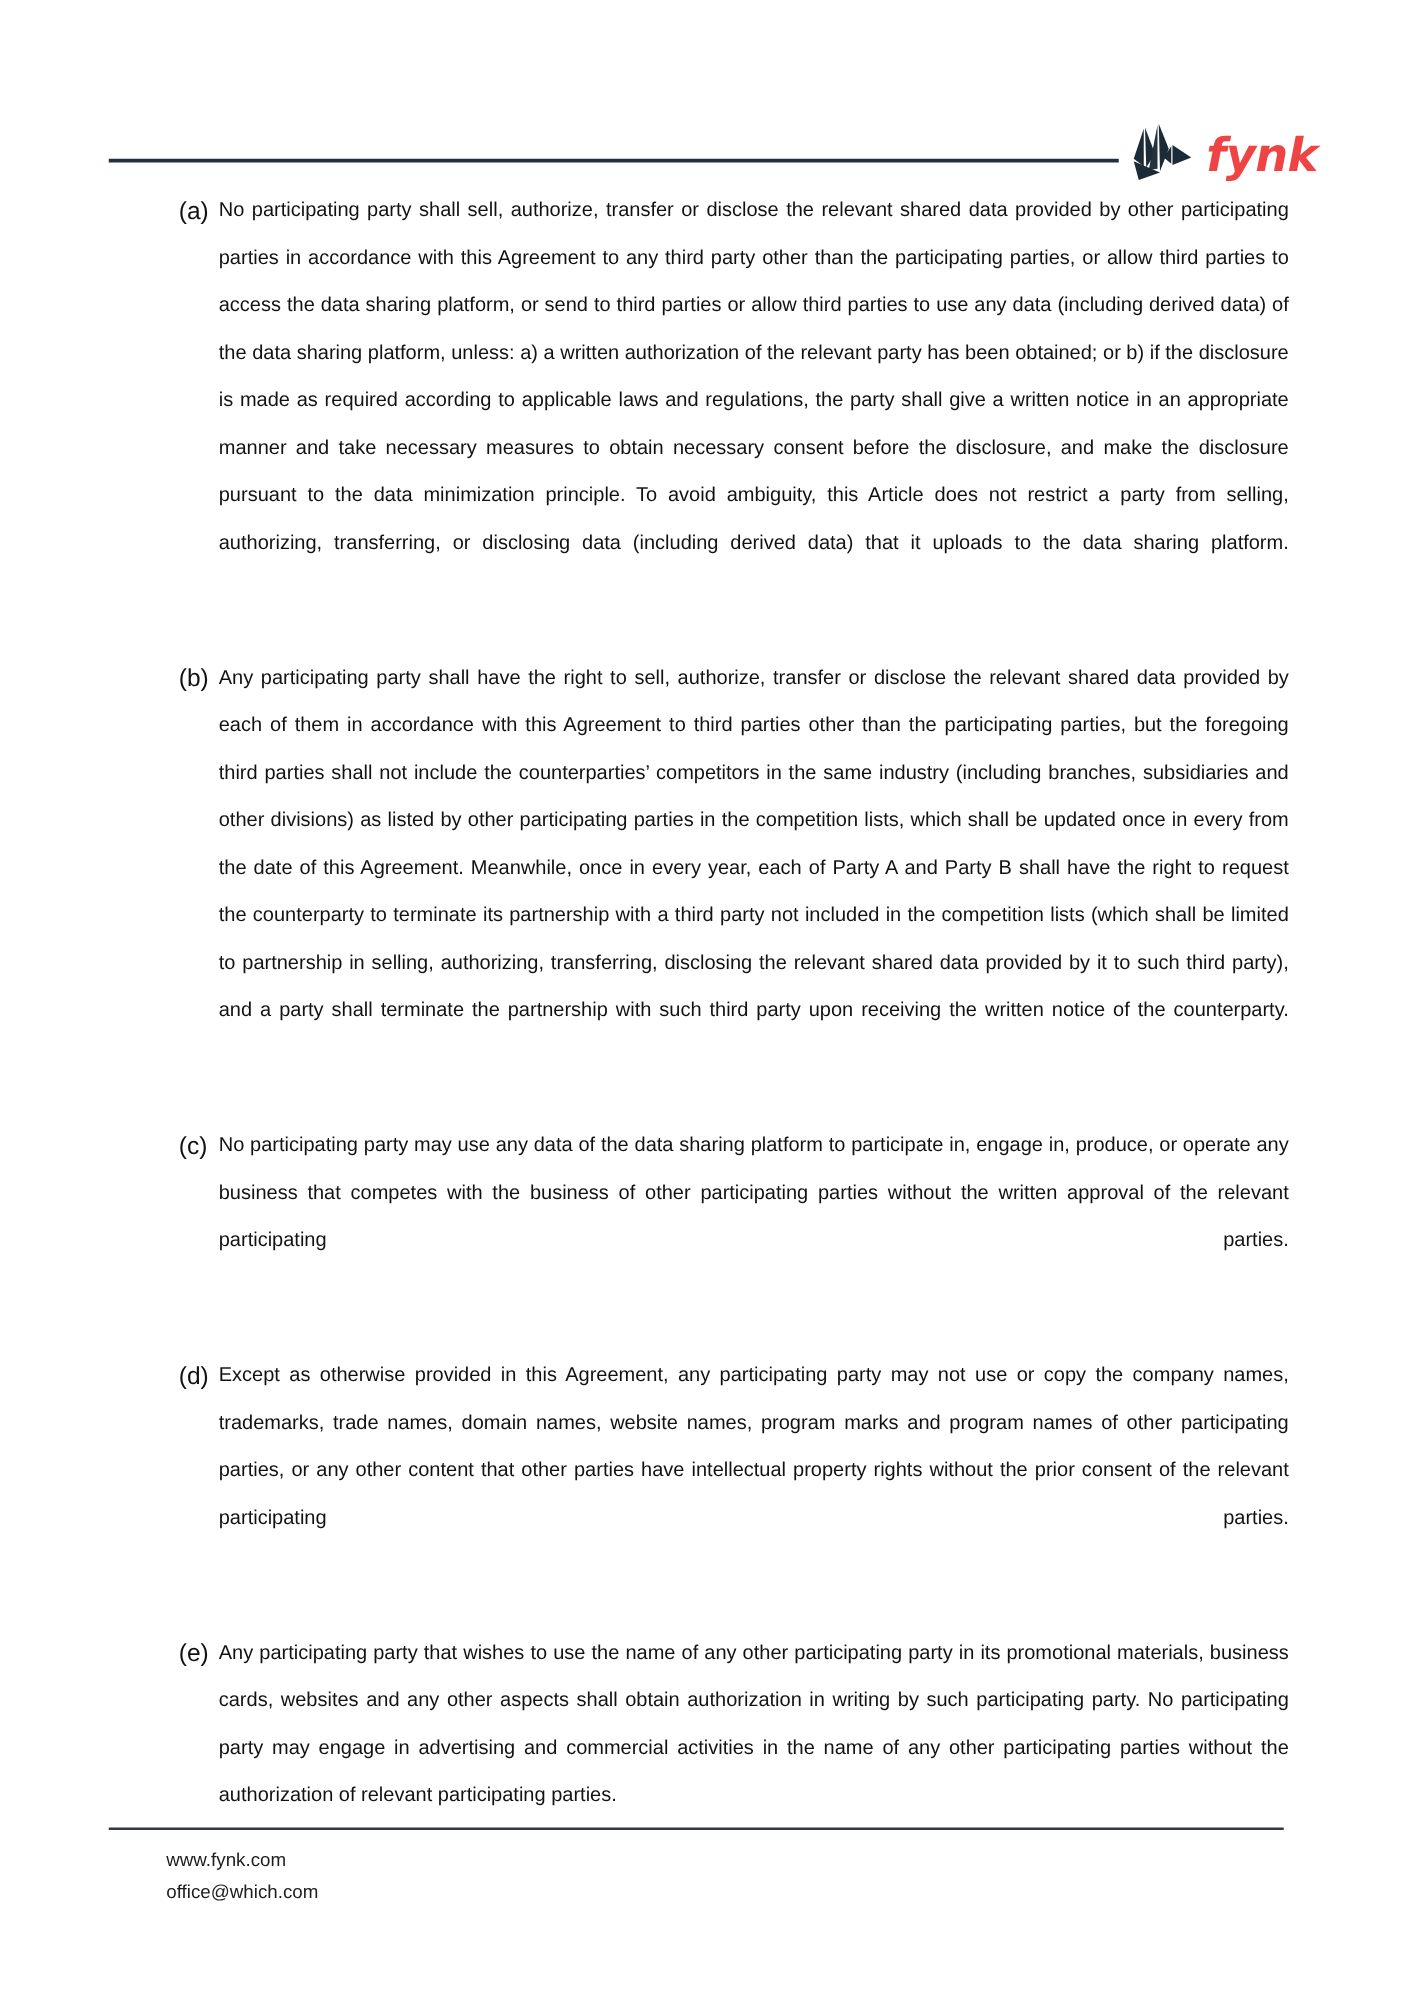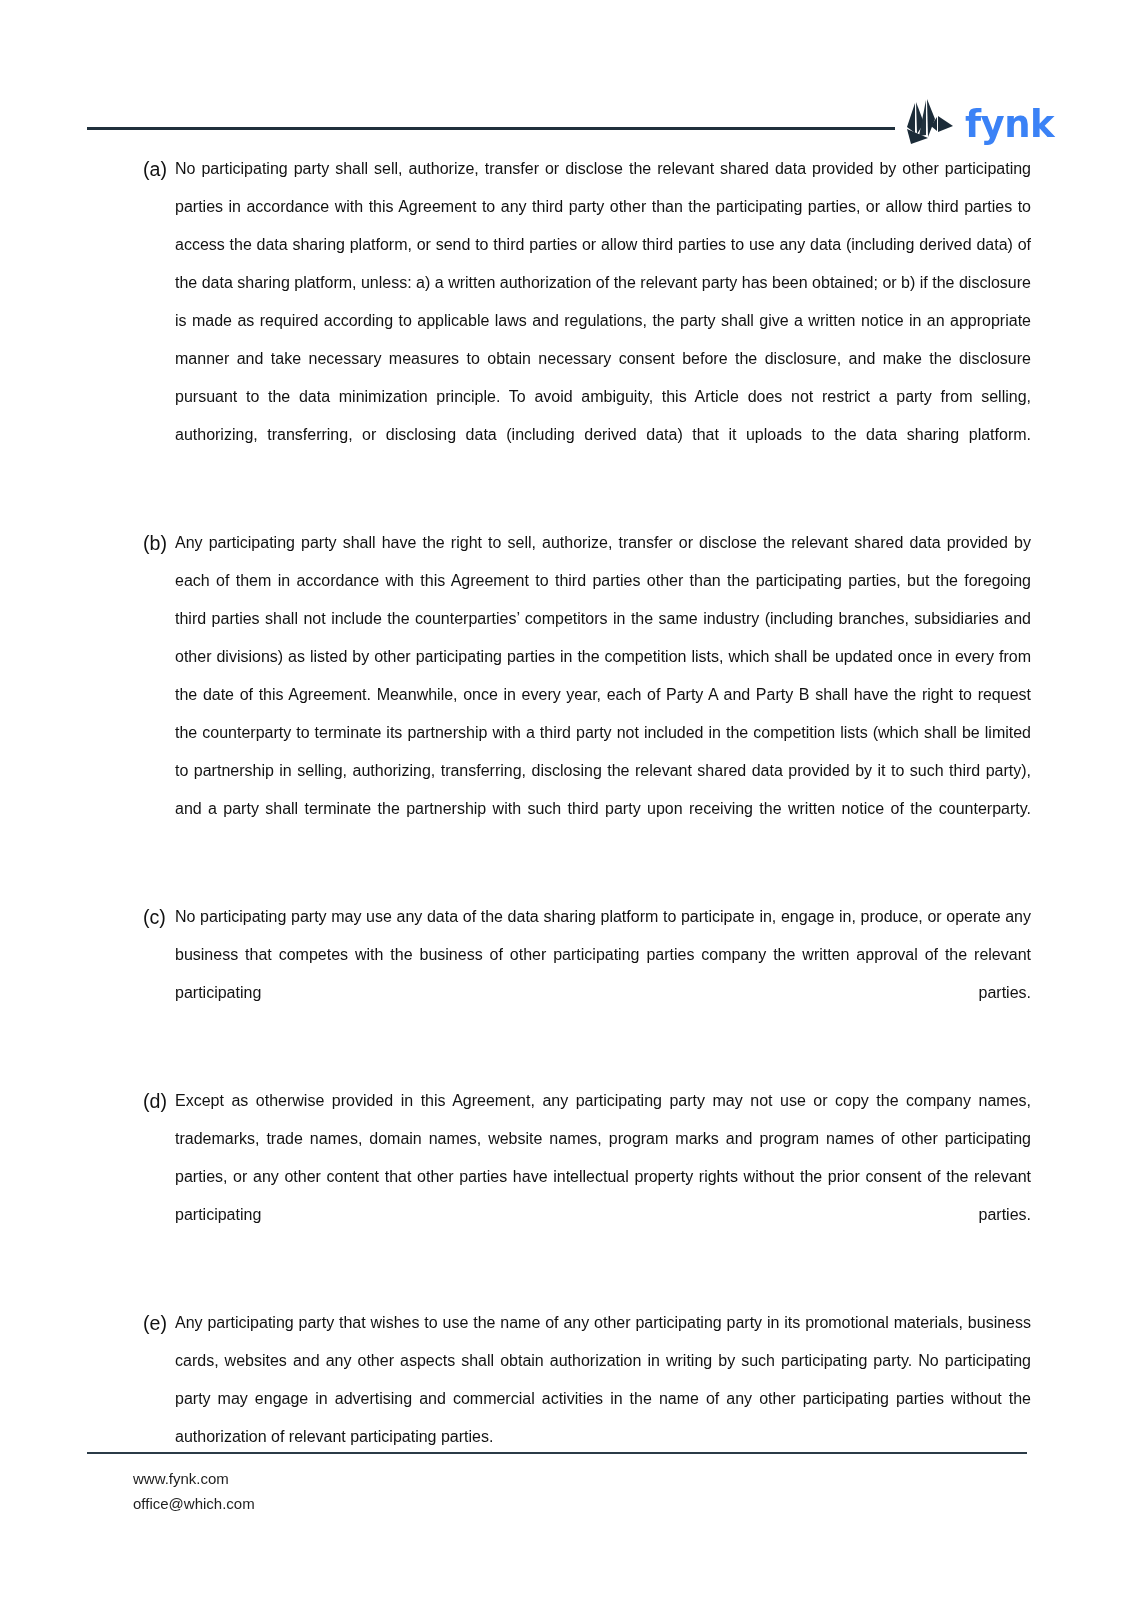--- a/index.html
+++ b/index.html
@@ -48,24 +48,25 @@
   .brand-mark {
     width: 64px;
     height: 56px;
     display: block;
   }
   .brand-word {
     font-family: "DejaVu Sans", sans-serif;
     font-size: 37px;
     font-weight: bold;
     letter-spacing: -0.5px;
-    color: #3b82f6;
+    color: #ef4444;
     line-height: 1;
     position: relative;
     top: 3px;
+    font-style: italic;
   }
 
   
   .content {
     position: absolute;
     left: 0;
     top: 150px;
     width: 1131px;
   }
   .clause {
@@ -97,21 +98,21 @@
     content: "";
     display: inline-block;
     width: 100%;
   }
   .clause.last .clause-text::after { content: none; }
 
   
   .page-footer {
     position: absolute;
     left: 0;
-    bottom: 16px;
+    bottom: 6px;
     width: 1131px;
     height: 160px;
   }
   .footer-rule {
     position: absolute;
     left: 87px;
     top: 28px;
     width: 940px;
     height: 2px;
     background: #2b3b47;
@@ -159,21 +160,21 @@
       <p class="clause-text">No participating party shall sell, authorize, transfer or disclose the relevant shared data provided by other participating parties in accordance with this Agreement to any third party other than the participating parties, or allow third parties to access the data sharing platform, or send to third parties or allow third parties to use any data (including derived data) of the data sharing platform, unless: a) a written authorization of the relevant party has been obtained; or b) if the disclosure is made as required according to applicable laws and regulations, the party shall give a written notice in an appropriate manner and take necessary measures to obtain necessary consent before the disclosure, and make the disclosure pursuant to the data minimization principle. To avoid ambiguity, this Article does not restrict a party from selling, authorizing, transferring, or disclosing data (including derived data) that it uploads to the data sharing platform.</p>
     </div>
 
     <div class="clause">
       <span class="clause-label">(b)</span>
       <p class="clause-text">Any participating party shall have the right to sell, authorize, transfer or disclose the relevant shared data provided by each of them in accordance with this Agreement to third parties other than the participating parties, but the foregoing third parties shall not include the counterparties’ competitors in the same industry (including branches, subsidiaries and other divisions) as listed by other participating parties in the competition lists, which shall be updated once in every from the date of this Agreement. Meanwhile, once in every year, each of Party A and Party B shall have the right to request the counterparty to terminate its partnership with a third party not included in the competition lists (which shall be limited to partnership in selling, authorizing, transferring, disclosing the relevant shared data provided by it to such third party), and a party shall terminate the partnership with such third party upon receiving the written notice of the counterparty.</p>
     </div>
 
     <div class="clause">
       <span class="clause-label">(c)</span>
-      <p class="clause-text">No participating party may use any data of the data sharing platform to participate in, engage in, produce, or operate any business that competes with the business of other participating parties company the written approval of the relevant participating parties.</p>
+      <p class="clause-text">No participating party may use any data of the data sharing platform to participate in, engage in, produce, or operate any business that competes with the business of other participating parties without the written approval of the relevant participating parties.</p>
     </div>
 
     <div class="clause">
       <span class="clause-label">(d)</span>
       <p class="clause-text">Except as otherwise provided in this Agreement, any participating party may not use or copy the company names, trademarks, trade names, domain names, website names, program marks and program names of other participating parties, or any other content that other parties have intellectual property rights without the prior consent of the relevant participating parties.</p>
     </div>
 
     <div class="clause last">
       <span class="clause-label">(e)</span>
       <p class="clause-text">Any participating party that wishes to use the name of any other participating party in its promotional materials, business cards, websites and any other aspects shall obtain authorization in writing by such participating party. No participating party may engage in advertising and commercial activities in the name of any other participating parties without the authorization of relevant participating parties.</p>

